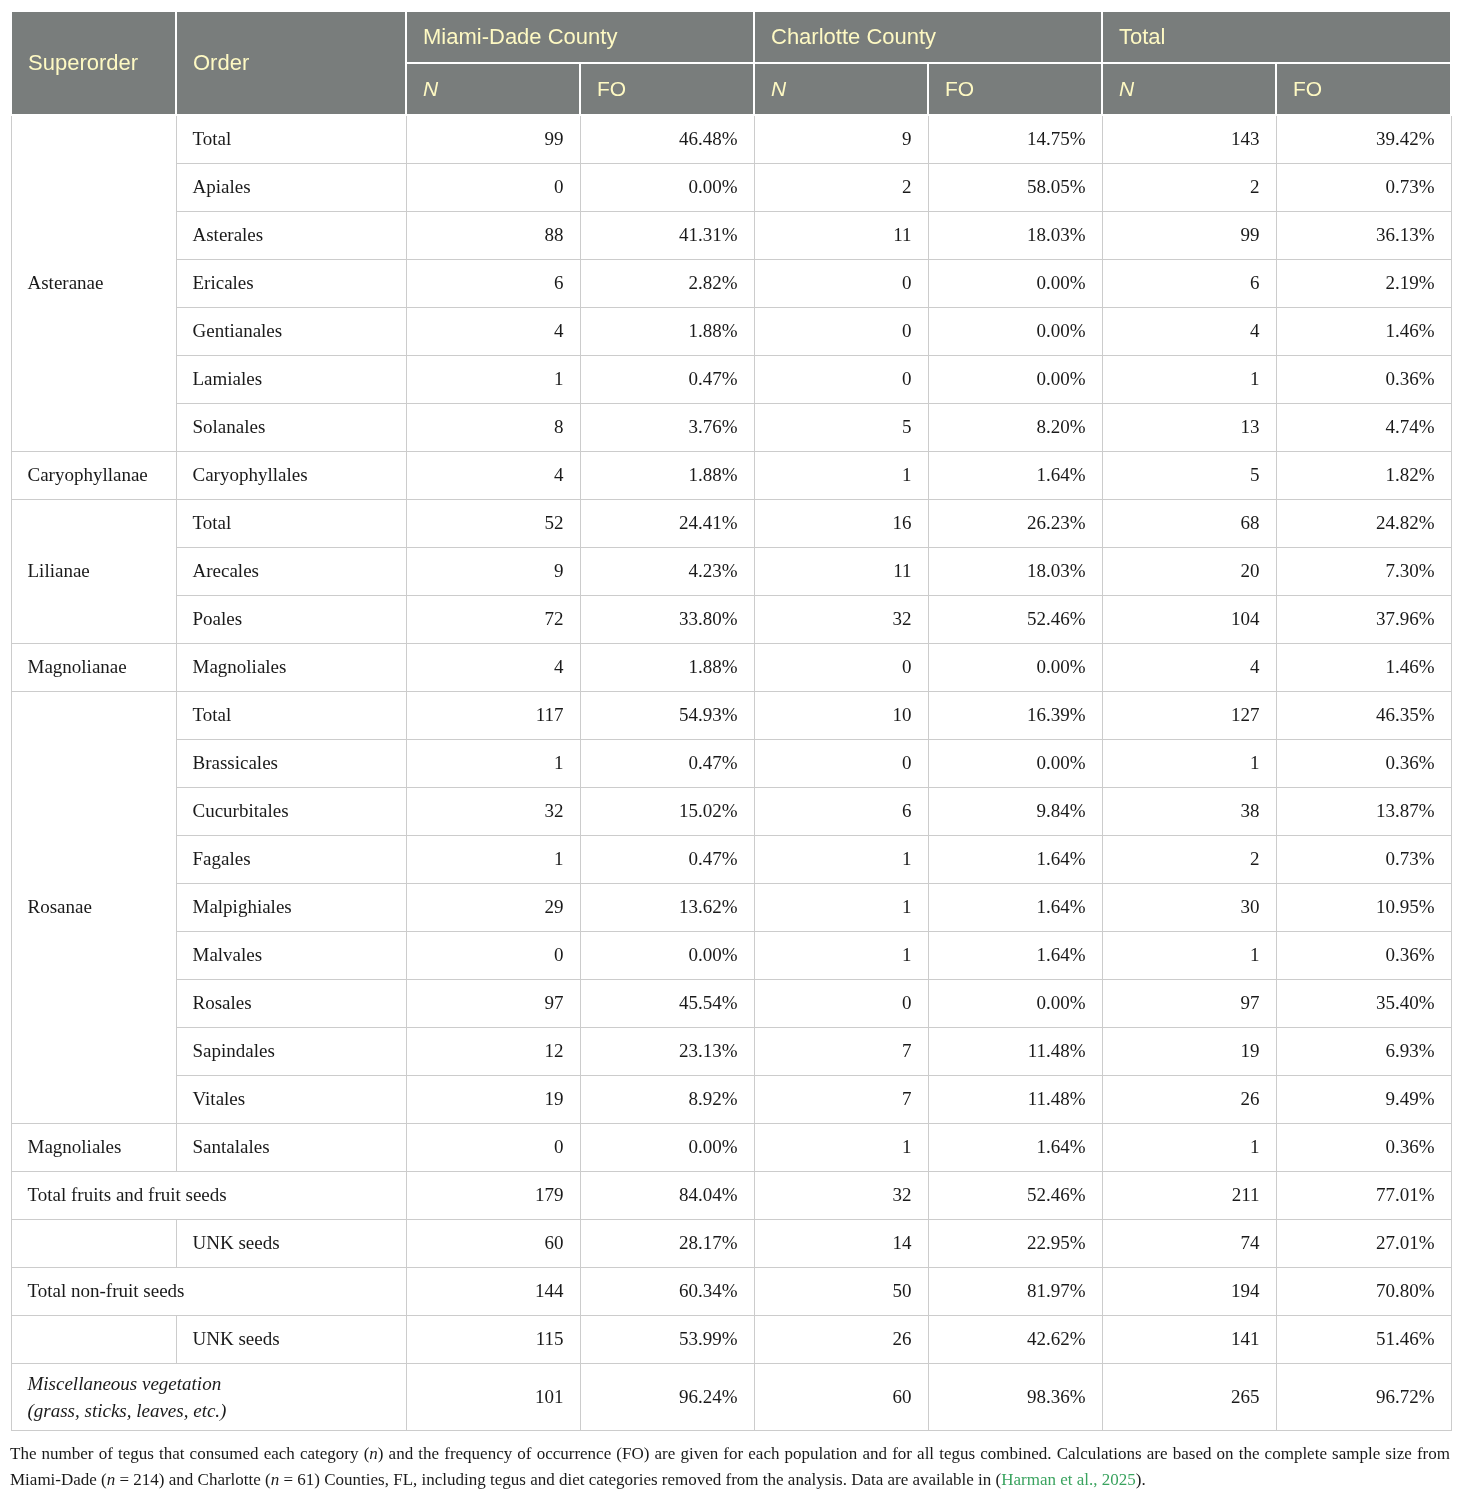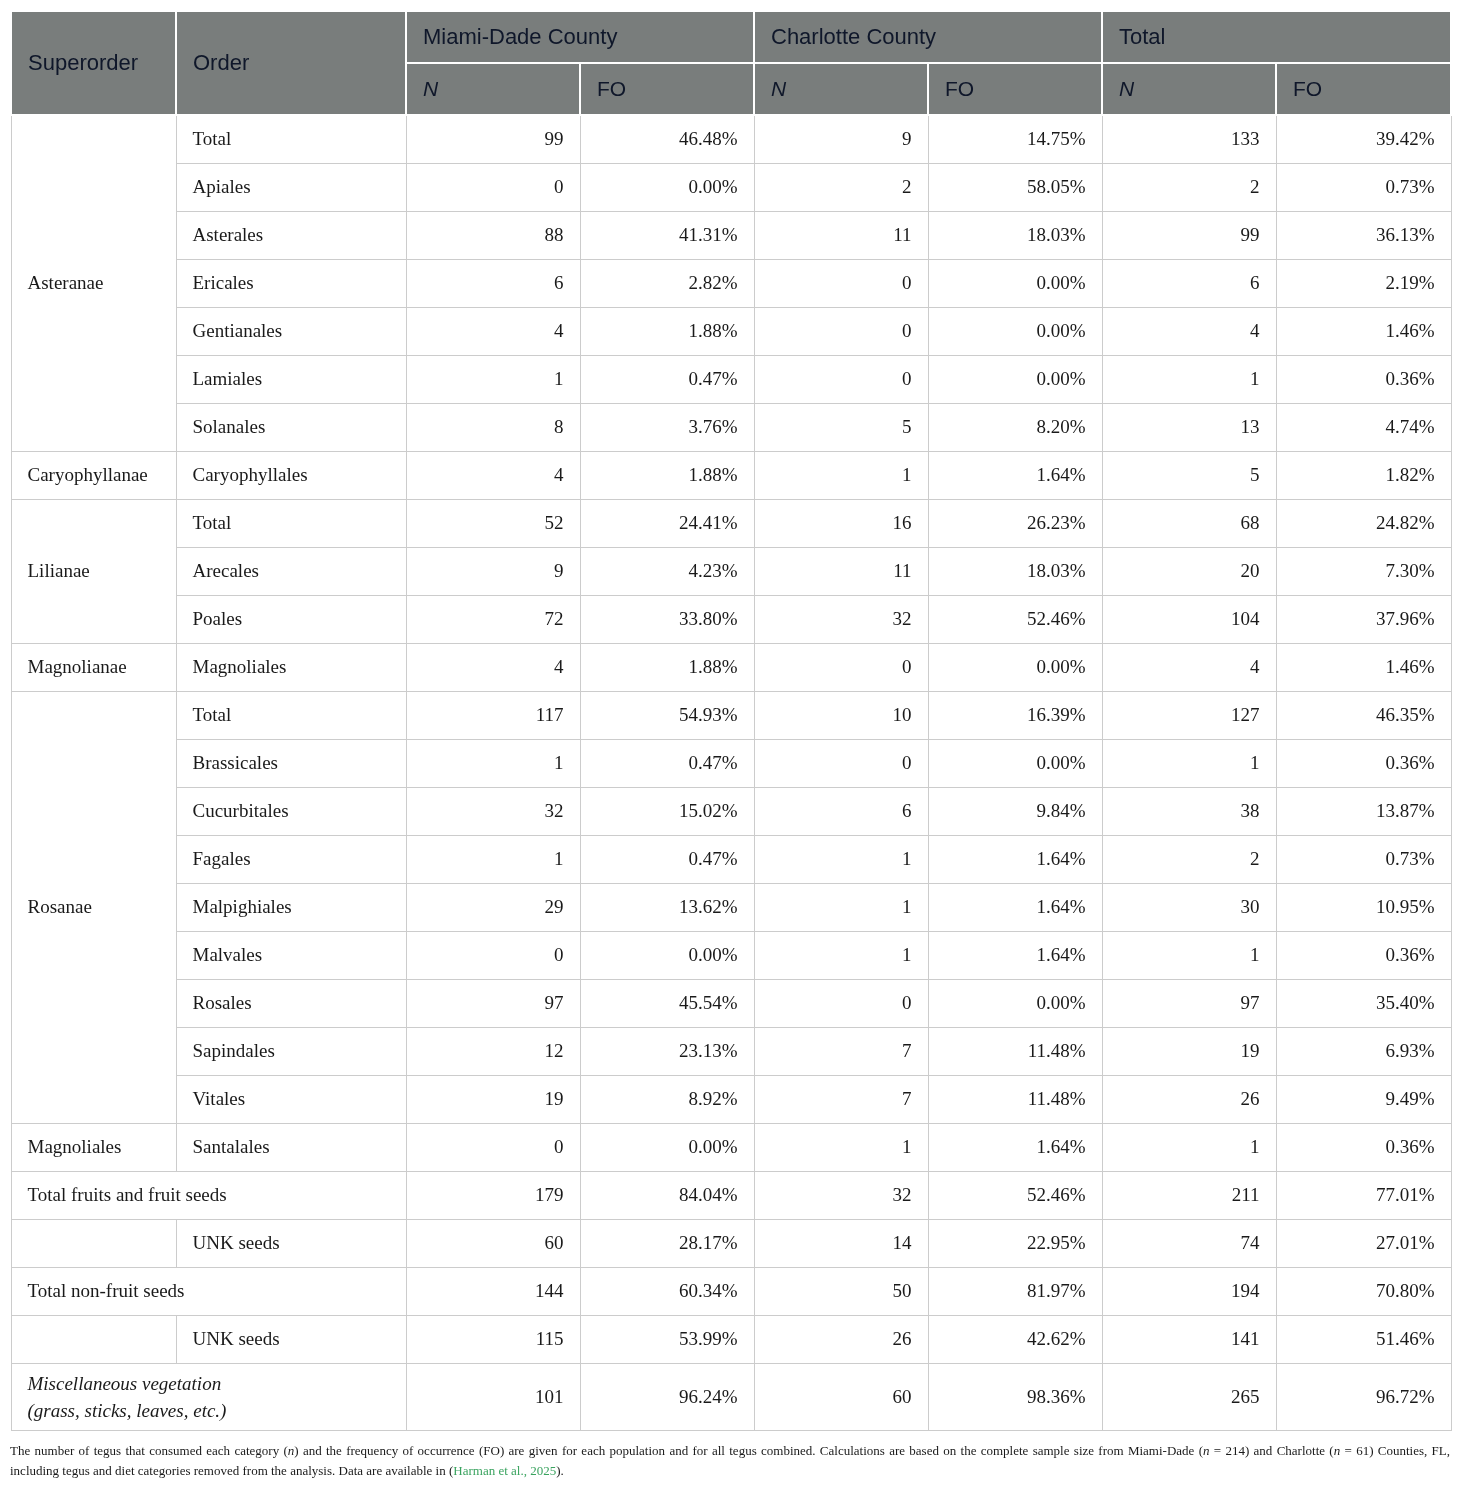--- a/index.html
+++ b/index.html
@@ -12,21 +12,21 @@
   .wrap { padding: 10px 10px 0 10px; }
 
   table.diet {
     border-collapse: collapse;
     width: 1440px;
     table-layout: fixed;
   }
 
   thead th {
     background: var(--header-bg, #797d7c);
-    color: #0f172a;
+    color: #fef9c3;
     font-family: "Liberation Sans", "DejaVu Sans", sans-serif;
     font-weight: 400;
     font-size: 22px;
     text-align: left;
     padding: 6px 16px;
     border: 2px solid #ffffff;
     height: 52px;
     vertical-align: middle;
   }
   thead th.hsub { font-size: 21px; }
@@ -40,21 +40,21 @@
     vertical-align: middle;
     background: #ffffff;
   }
   td.num-cell { text-align: right; }
   td.so-cell, td.order-cell, td.label-cell { text-align: left; }
   td.label-cell div { line-height: 27px; font-style: italic; }
 
   .footnote {
     width: 1440px;
     margin: 10px 0 0 0;
-    font-size: 13px;
+    font-size: 17px;
     line-height: 1.55;
     text-align: justify;
   }
   .footnote i { font-style: italic; }
   .footnote a.cite {
     color: var(--link-green, #3aa35f);
     text-decoration: none;
     cursor: pointer;
   }
 </style>
@@ -91,21 +91,21 @@
       </tr>
     </thead>
     <tbody>
         <tr>
           <td class="so-cell" rowspan="7">Asteranae</td>
           <td class="order-cell">Total</td>
           <td class="num-cell">99</td>
           <td class="num-cell">46.48%</td>
           <td class="num-cell">9</td>
           <td class="num-cell">14.75%</td>
-          <td class="num-cell">133</td>
+          <td class="num-cell">143</td>
           <td class="num-cell">39.42%</td>
         </tr>
         <tr>
           <td class="order-cell">Apiales</td>
           <td class="num-cell">0</td>
           <td class="num-cell">0.00%</td>
           <td class="num-cell">2</td>
           <td class="num-cell">58.05%</td>
           <td class="num-cell">2</td>
           <td class="num-cell">0.73%</td>

